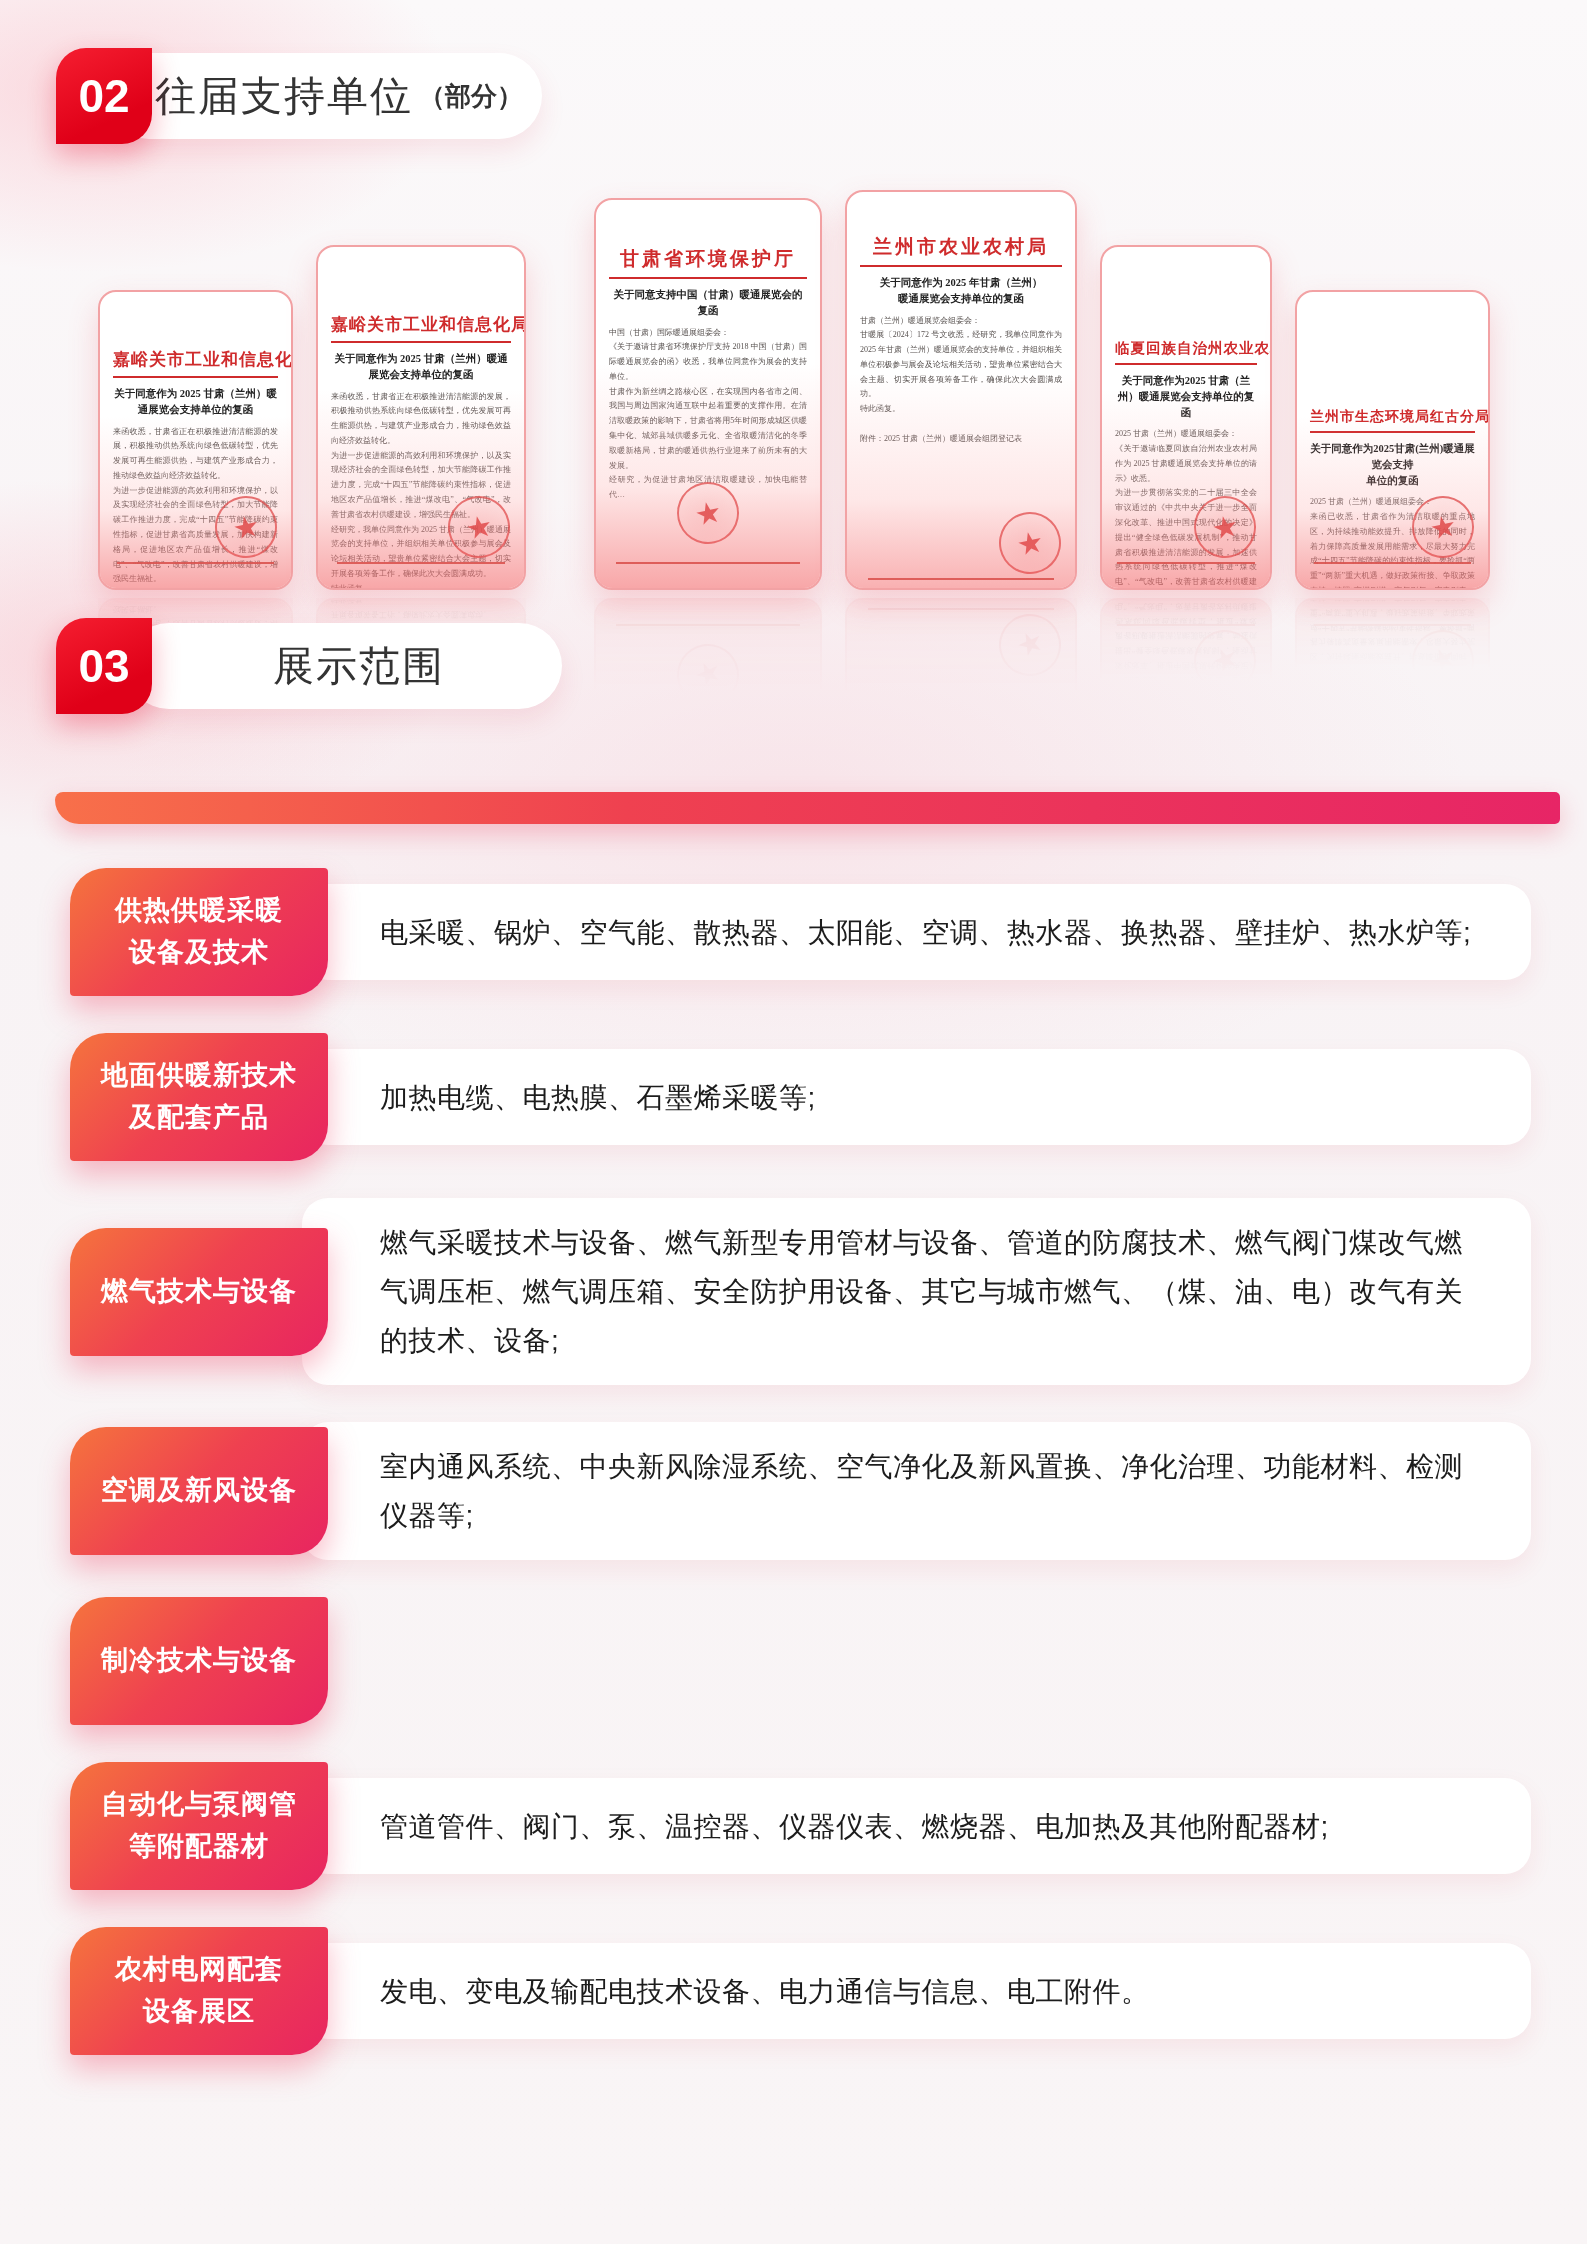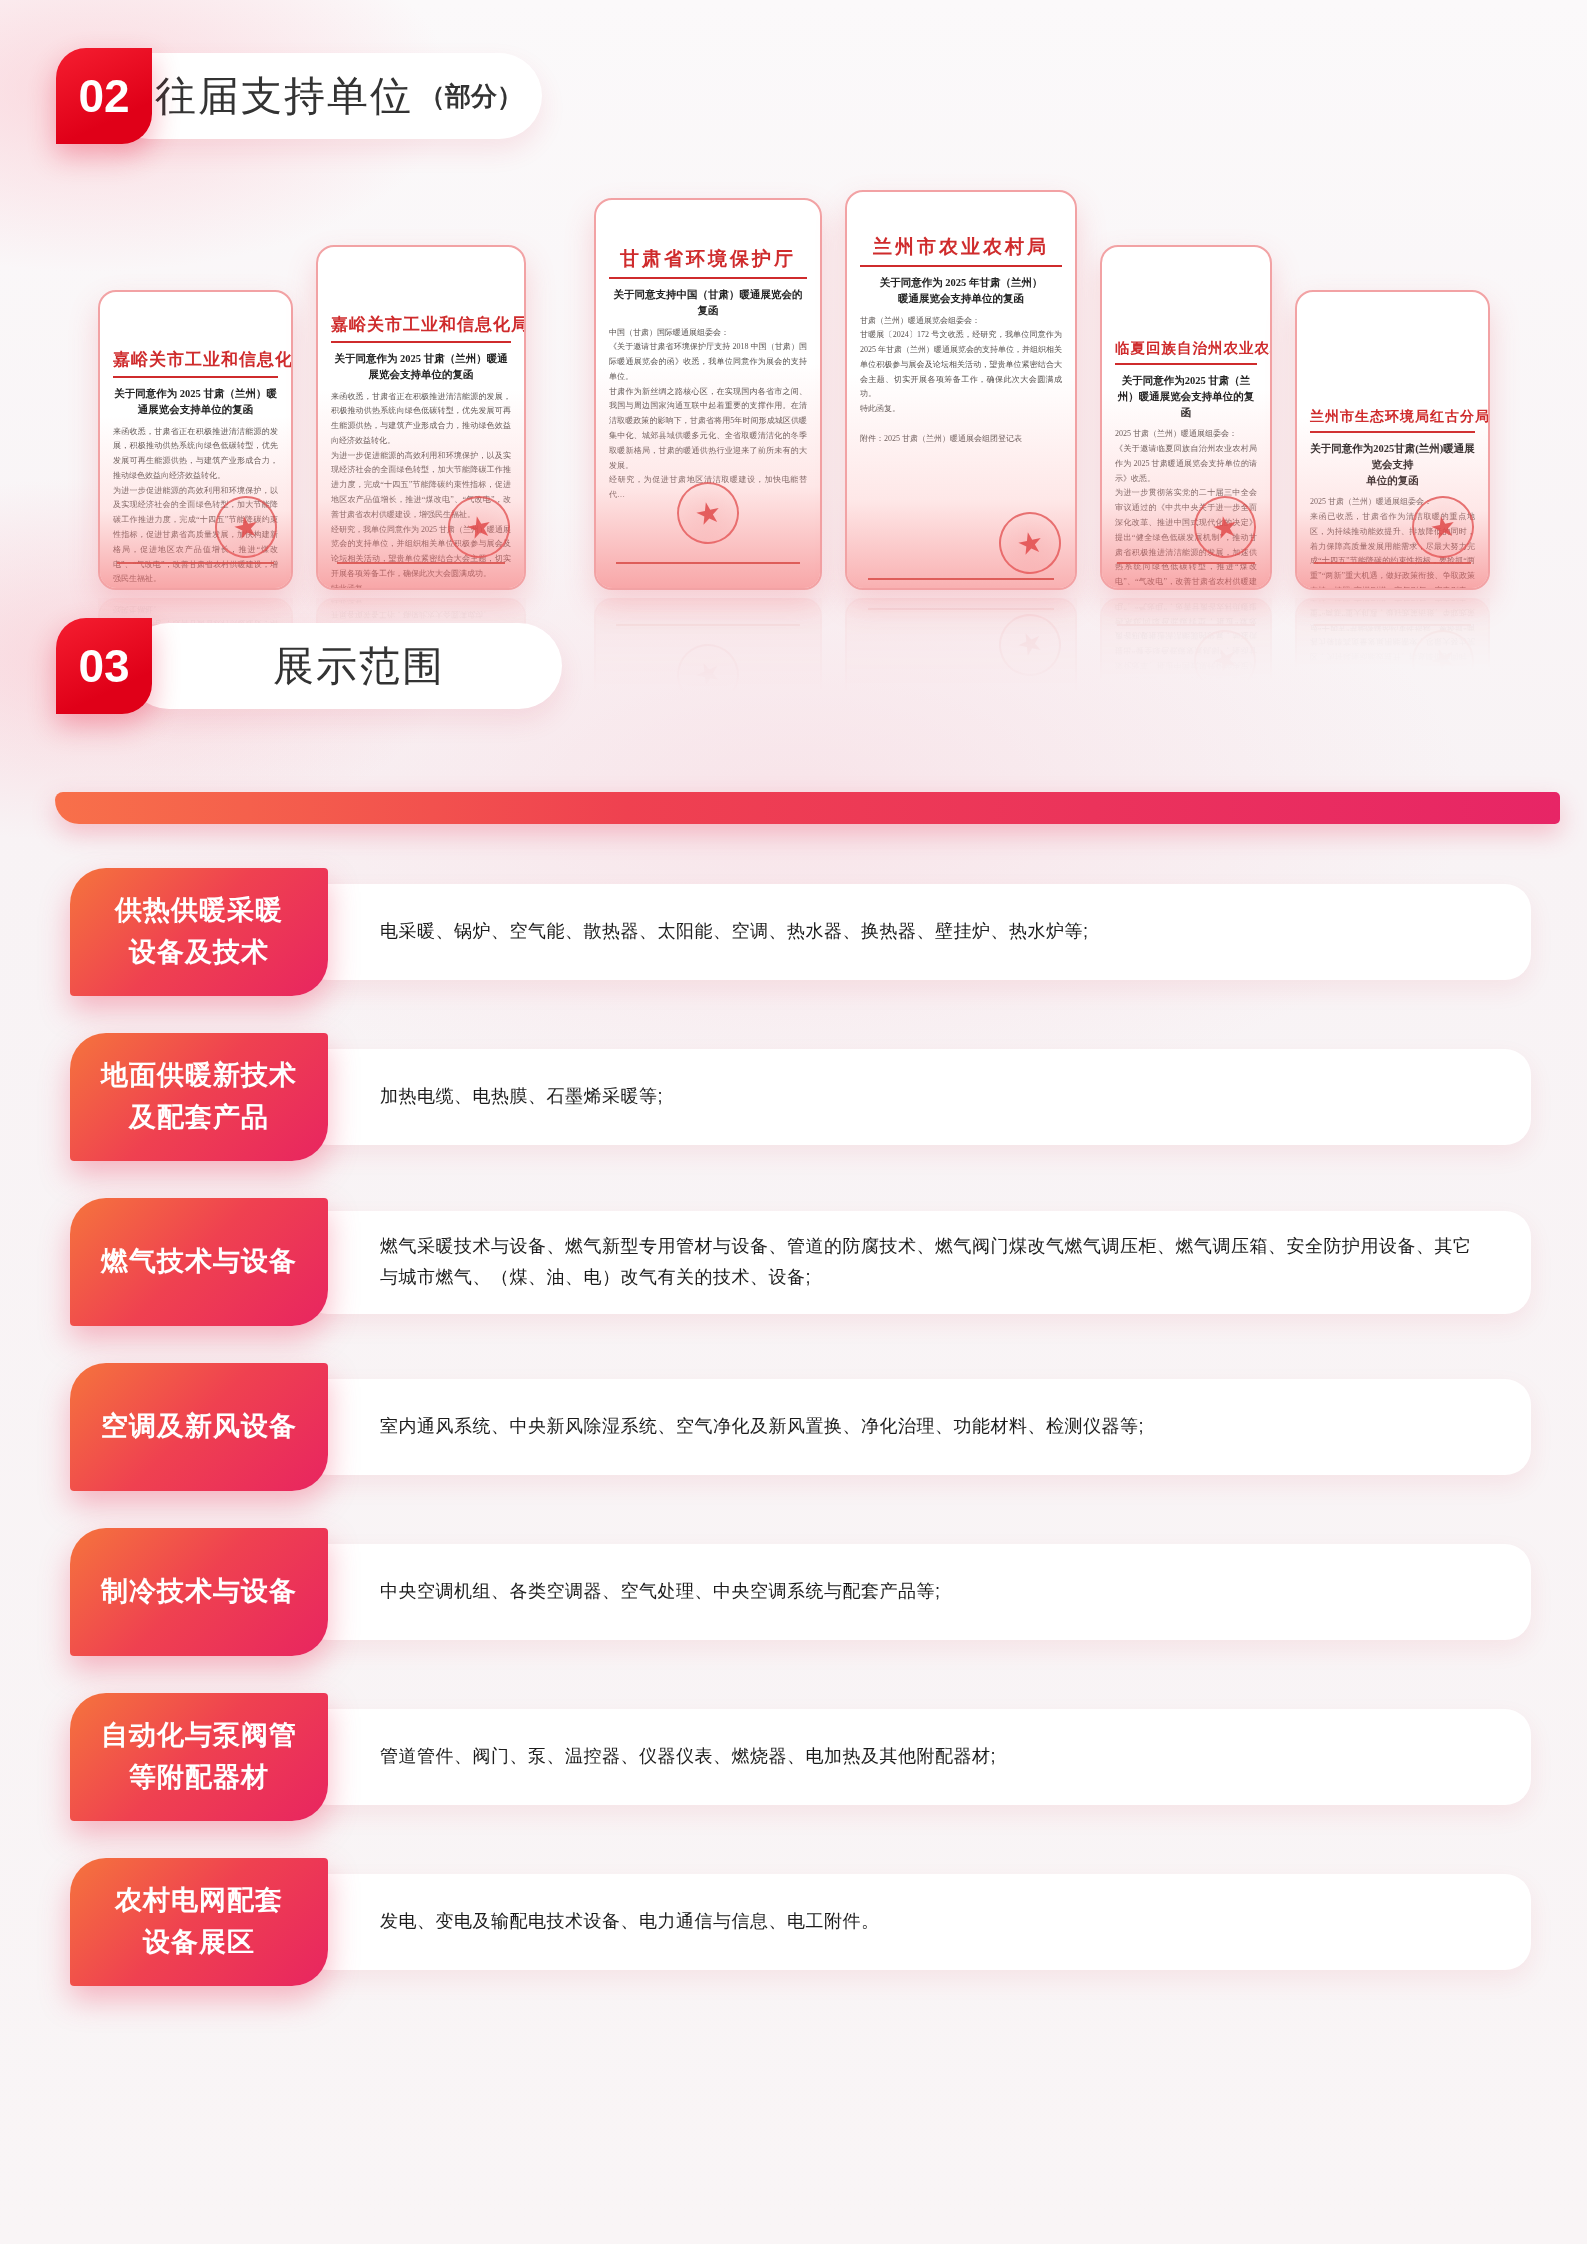--- a/index.html
+++ b/index.html
@@ -111,21 +111,21 @@
     box-shadow:0 14px 30px rgba(238,60,95,.35);
     white-space:pre-line; padding:10px;
   }
   .range-card {
     position:relative; z-index:1; flex:1; margin-left:-26px; min-height:96px;
     background:#fff; border-radius:26px;
     box-shadow:0 10px 24px rgba(215,40,70,.08);
     display:flex; align-items:center;
     padding:20px 48px 20px 78px;
   }
-  .range-desc { font-size:18px; color:#1c1c1c; line-height:1.75; letter-spacing:.5px; }
+  .range-desc { font-size:28px; color:#1c1c1c; line-height:1.75; letter-spacing:.5px; }
 </style>
 </head>
 <body>
 
 <div class="page">
 
   <div class="sec-header">
     <div class="sec-num">02</div>
     <div class="sec-pill">
       <span class="sec-title">往届支持单位</span>
@@ -251,23 +251,20 @@
     <div class="range-row">
       <div class="range-badge">空调及新风设备</div>
       <div class="range-card">
         <p class="range-desc">室内通风系统、中央新风除湿系统、空气净化及新风置换、净化治理、功能材料、检测仪器等;</p>
       </div>
     </div>
 
 
     <div class="range-row">
       <div class="range-badge">制冷技术与设备</div>
-      <div class="range-card">
-        <p class="range-desc">中央空调机组、各类空调器、空气处理、中央空调系统与配套产品等;</p>
-      </div>
     </div>
 
     <div class="range-row">
       <div class="range-badge">自动化与泵阀管
 等附配器材</div>
       <div class="range-card">
         <p class="range-desc">管道管件、阀门、泵、温控器、仪器仪表、燃烧器、电加热及其他附配器材;</p>
       </div>
     </div>
 

